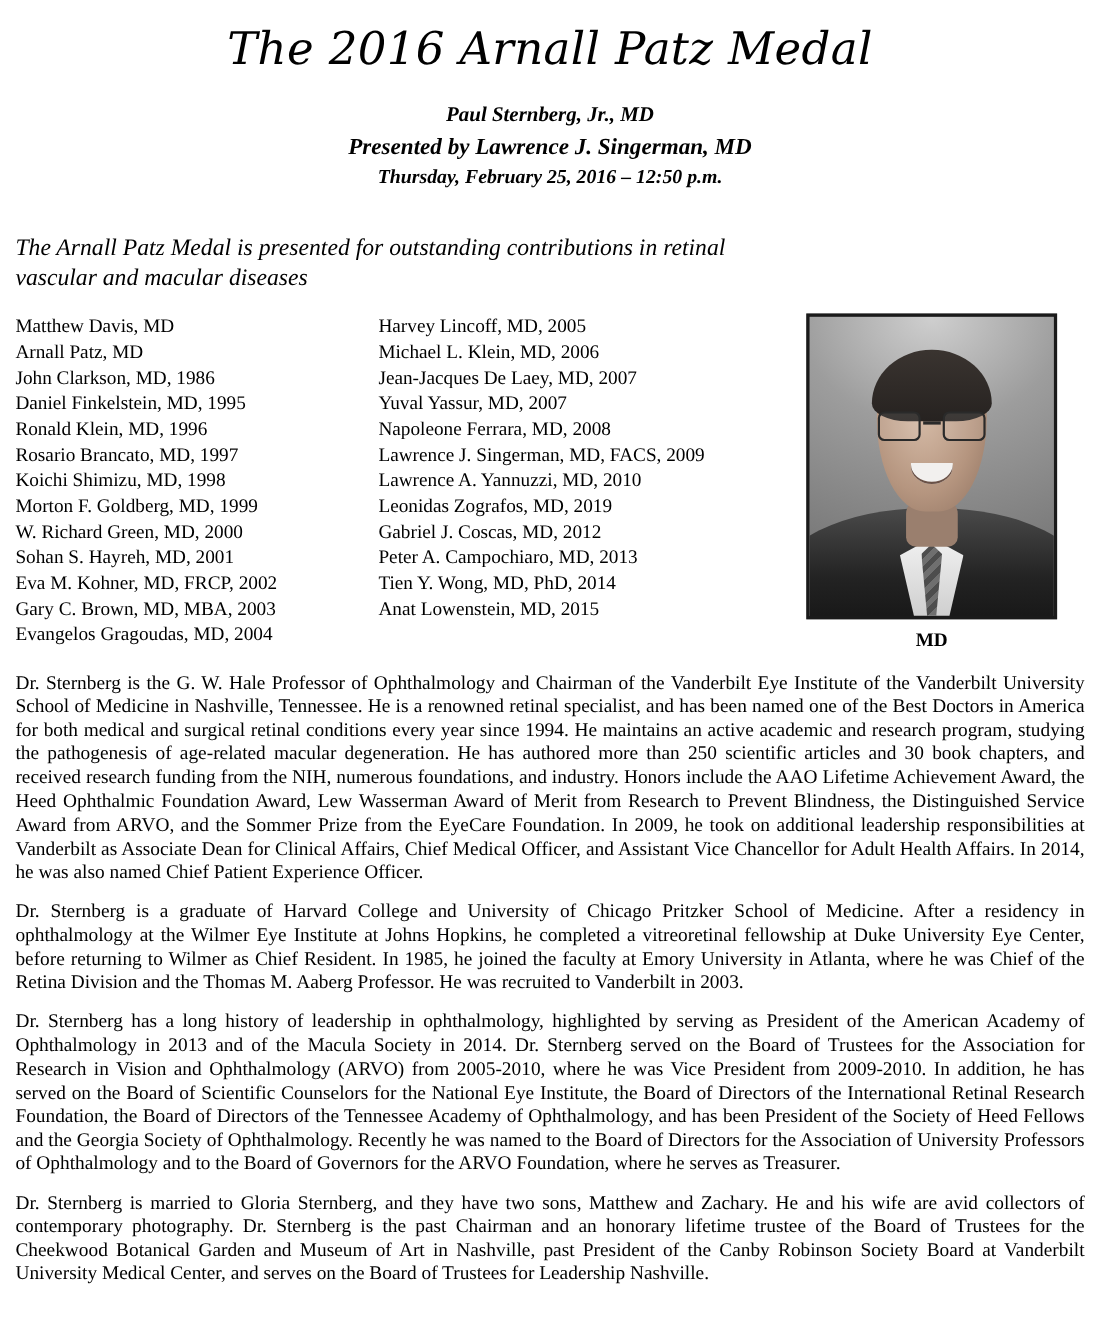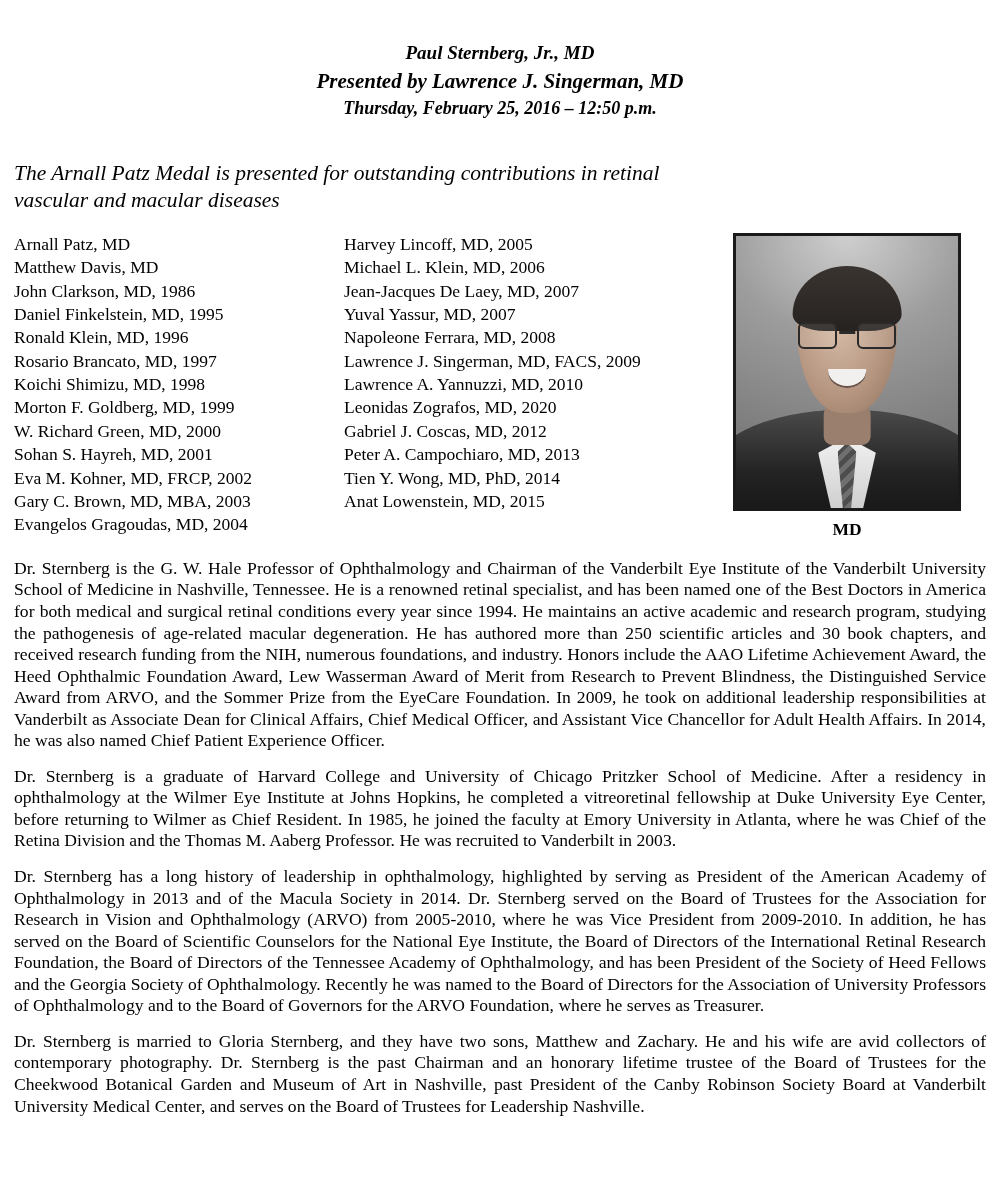--- a/index.html
+++ b/index.html
@@ -199,56 +199,57 @@
     line-height: 1.225;
     margin: 0 0 14px 0;
   }
   .body-copy p:last-child { margin-bottom: 0; }
 </style>
 </head>
 <body>
 
 <div class="page">
 
+  <h1 class="doc-title">The 2016 Arnall Patz Medal</h1>
 
   <div class="honoree-block">
     <div class="honoree-name">Paul Sternberg, Jr., MD</div>
     <div class="presented-by">Presented by Lawrence J. Singerman, MD</div>
     <div class="when">Thursday, February 25, 2016 – 12:50 p.m.</div>
   </div>
 
   <div class="description">The Arnall Patz Medal is presented for outstanding contributions in retinal vascular and macular diseases</div>
 
   <div class="middle">
 
     <div class="recipients">
       <div class="rec-col first">
+        <div class="rec-item">Matthew Davis, MD</div>
         <div class="rec-item">Arnall Patz, MD</div>
-        <div class="rec-item">Matthew Davis, MD</div>
         <div class="rec-item">John Clarkson, MD, 1986</div>
         <div class="rec-item">Daniel Finkelstein, MD, 1995</div>
         <div class="rec-item">Ronald Klein, MD, 1996</div>
         <div class="rec-item">Rosario Brancato, MD, 1997</div>
         <div class="rec-item">Koichi Shimizu, MD, 1998</div>
         <div class="rec-item">Morton F. Goldberg, MD, 1999</div>
         <div class="rec-item">W. Richard Green, MD, 2000</div>
         <div class="rec-item">Sohan S. Hayreh, MD, 2001</div>
         <div class="rec-item">Eva M. Kohner, MD, FRCP, 2002</div>
         <div class="rec-item">Gary C. Brown, MD, MBA, 2003</div>
         <div class="rec-item">Evangelos Gragoudas, MD, 2004</div>
       </div>
       <div class="rec-col second">
         <div class="rec-item">Harvey Lincoff, MD, 2005</div>
         <div class="rec-item">Michael L. Klein, MD, 2006</div>
         <div class="rec-item">Jean-Jacques De Laey, MD, 2007</div>
         <div class="rec-item">Yuval Yassur, MD, 2007</div>
         <div class="rec-item">Napoleone Ferrara, MD, 2008</div>
         <div class="rec-item">Lawrence J. Singerman, MD, FACS, 2009</div>
         <div class="rec-item">Lawrence A. Yannuzzi, MD, 2010</div>
-        <div class="rec-item">Leonidas Zografos, MD, 2020</div>
+        <div class="rec-item">Leonidas Zografos, MD, 2019</div>
         <div class="rec-item">Gabriel J. Coscas, MD, 2012</div>
         <div class="rec-item">Peter A. Campochiaro, MD, 2013</div>
         <div class="rec-item">Tien Y. Wong, MD, PhD, 2014</div>
         <div class="rec-item">Anat Lowenstein, MD, 2015</div>
       </div>
     </div>
 
     <div class="photo-wrap">
       <div class="photo-frame">
         <div class="p-bg"></div>

